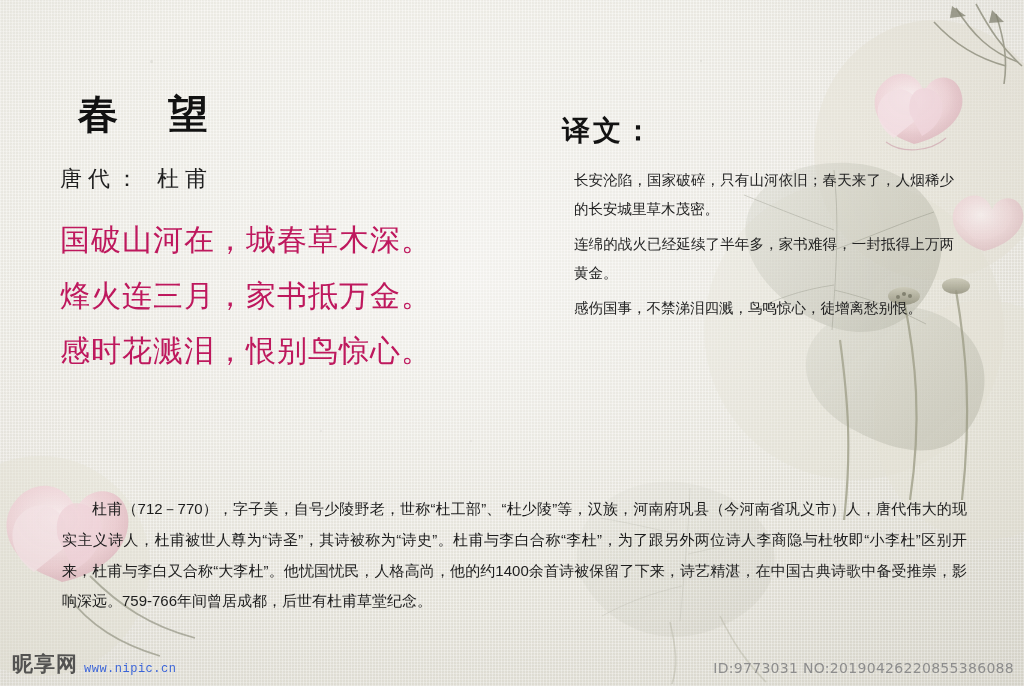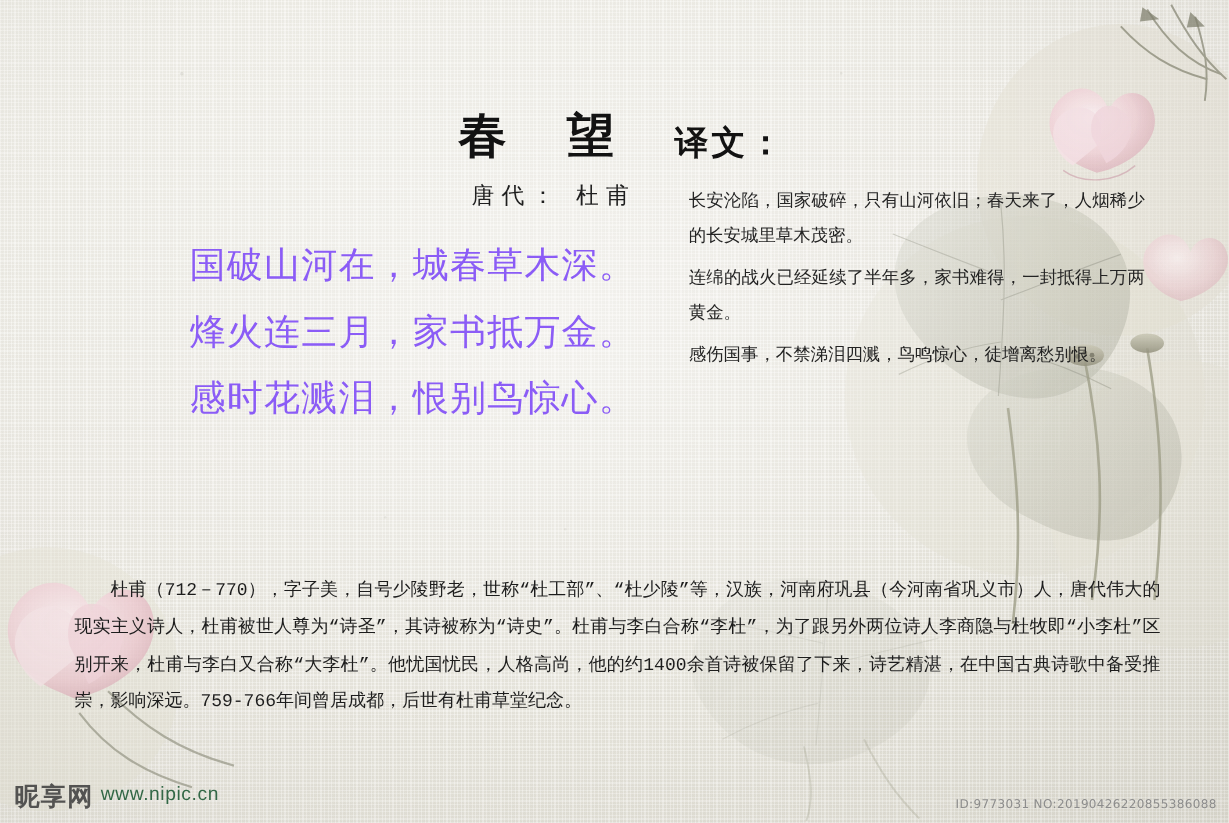--- a/index.html
+++ b/index.html
@@ -57,56 +57,56 @@
     width: 380px; height: 260px;
     opacity: 0.55;
   }
 
   
   .poem {
     position: absolute;
     left: 60px;
     top: 92px;
     width: 470px;
-    text-align: right;
+    text-align: left;
     color: #1b1b1b;
   }
   .poem-title {
     font-family: "DejaVu Serif", serif;
     font-weight: 700;
     font-size: 40px;
     letter-spacing: 18px;
     margin-left: 18px;
     line-height: 1.1;
     color: #121212;
   }
   .poem-author {
-    margin-top: 14px;
-    font-size: 19px;
+    margin-top: 28px;
+    font-size: 22px;
     letter-spacing: 6px;
     color: #1f1f1f;
     font-family: "DejaVu Serif", serif;
   }
   .poem-lines {
     margin-top: 18px;
   }
   .poem-line {
     font-size: 30px;
     line-height: 1.85;
     letter-spacing: 1px;
-    color: #8b5cf6;
+    color: #be185d;
     font-family: "DejaVu Serif", serif;
     white-space: nowrap;
   }
 
   
   .translation {
     position: absolute;
     left: 562px;
-    top: 100px;
+    top: 112px;
     width: 392px;
   }
   .translation-title {
     font-family: "DejaVu Serif", serif;
     font-weight: 700;
     font-size: 28px;
     letter-spacing: 3px;
     color: #121212;
     margin-bottom: 16px;
   }
@@ -116,60 +116,60 @@
     color: #232323;
     font-family: "DejaVu Sans", sans-serif;
     text-align: justify;
     margin: 0 0 6px 12px;
   }
 
   
   .biography {
     position: absolute;
     left: 62px;
-    top: 478px;
+    top: 494px;
     width: 905px;
-    font-family: Liberation Mono, monospace;
+    font-family: Liberation Sans, sans-serif;
     font-size: 15px;
     line-height: 2.05;
     color: #1d1d1d;
     text-align: justify;
     text-indent: 2em;
   }
 
   
   .watermark {
     position: absolute;
     left: 12px;
     bottom: 8px;
     display: flex;
-    align-items: center;
+    align-items: flex-end;
     gap: 6px;
     opacity: 0.85;
   }
   .wm-logo {
     font-family: "DejaVu Sans", sans-serif;
     font-size: 21px;
     font-weight: 700;
     color: #3b3b3b;
     letter-spacing: 1px;
   }
   .wm-url {
-    font-family: Liberation Sans, sans-serif;
-    font-size: 16px;
-    color: #14532d;
+    font-family: Liberation Mono, monospace;
+    font-size: 12px;
+    color: #1d4ed8;
     letter-spacing: 0.5px;
     padding-bottom: 2px;
   }
   .footer-id {
     position: absolute;
     right: 10px;
     bottom: 10px;
     font-family: "DejaVu Sans", sans-serif;
-    font-size: 10px;
+    font-size: 14px;
     color: #8d8d8d;
     letter-spacing: 0.3px;
   }
 
   
   .speck {
     position: absolute;
     border-radius: 50%;
     background: rgba(90, 85, 70, 0.10);
     pointer-events: none;

